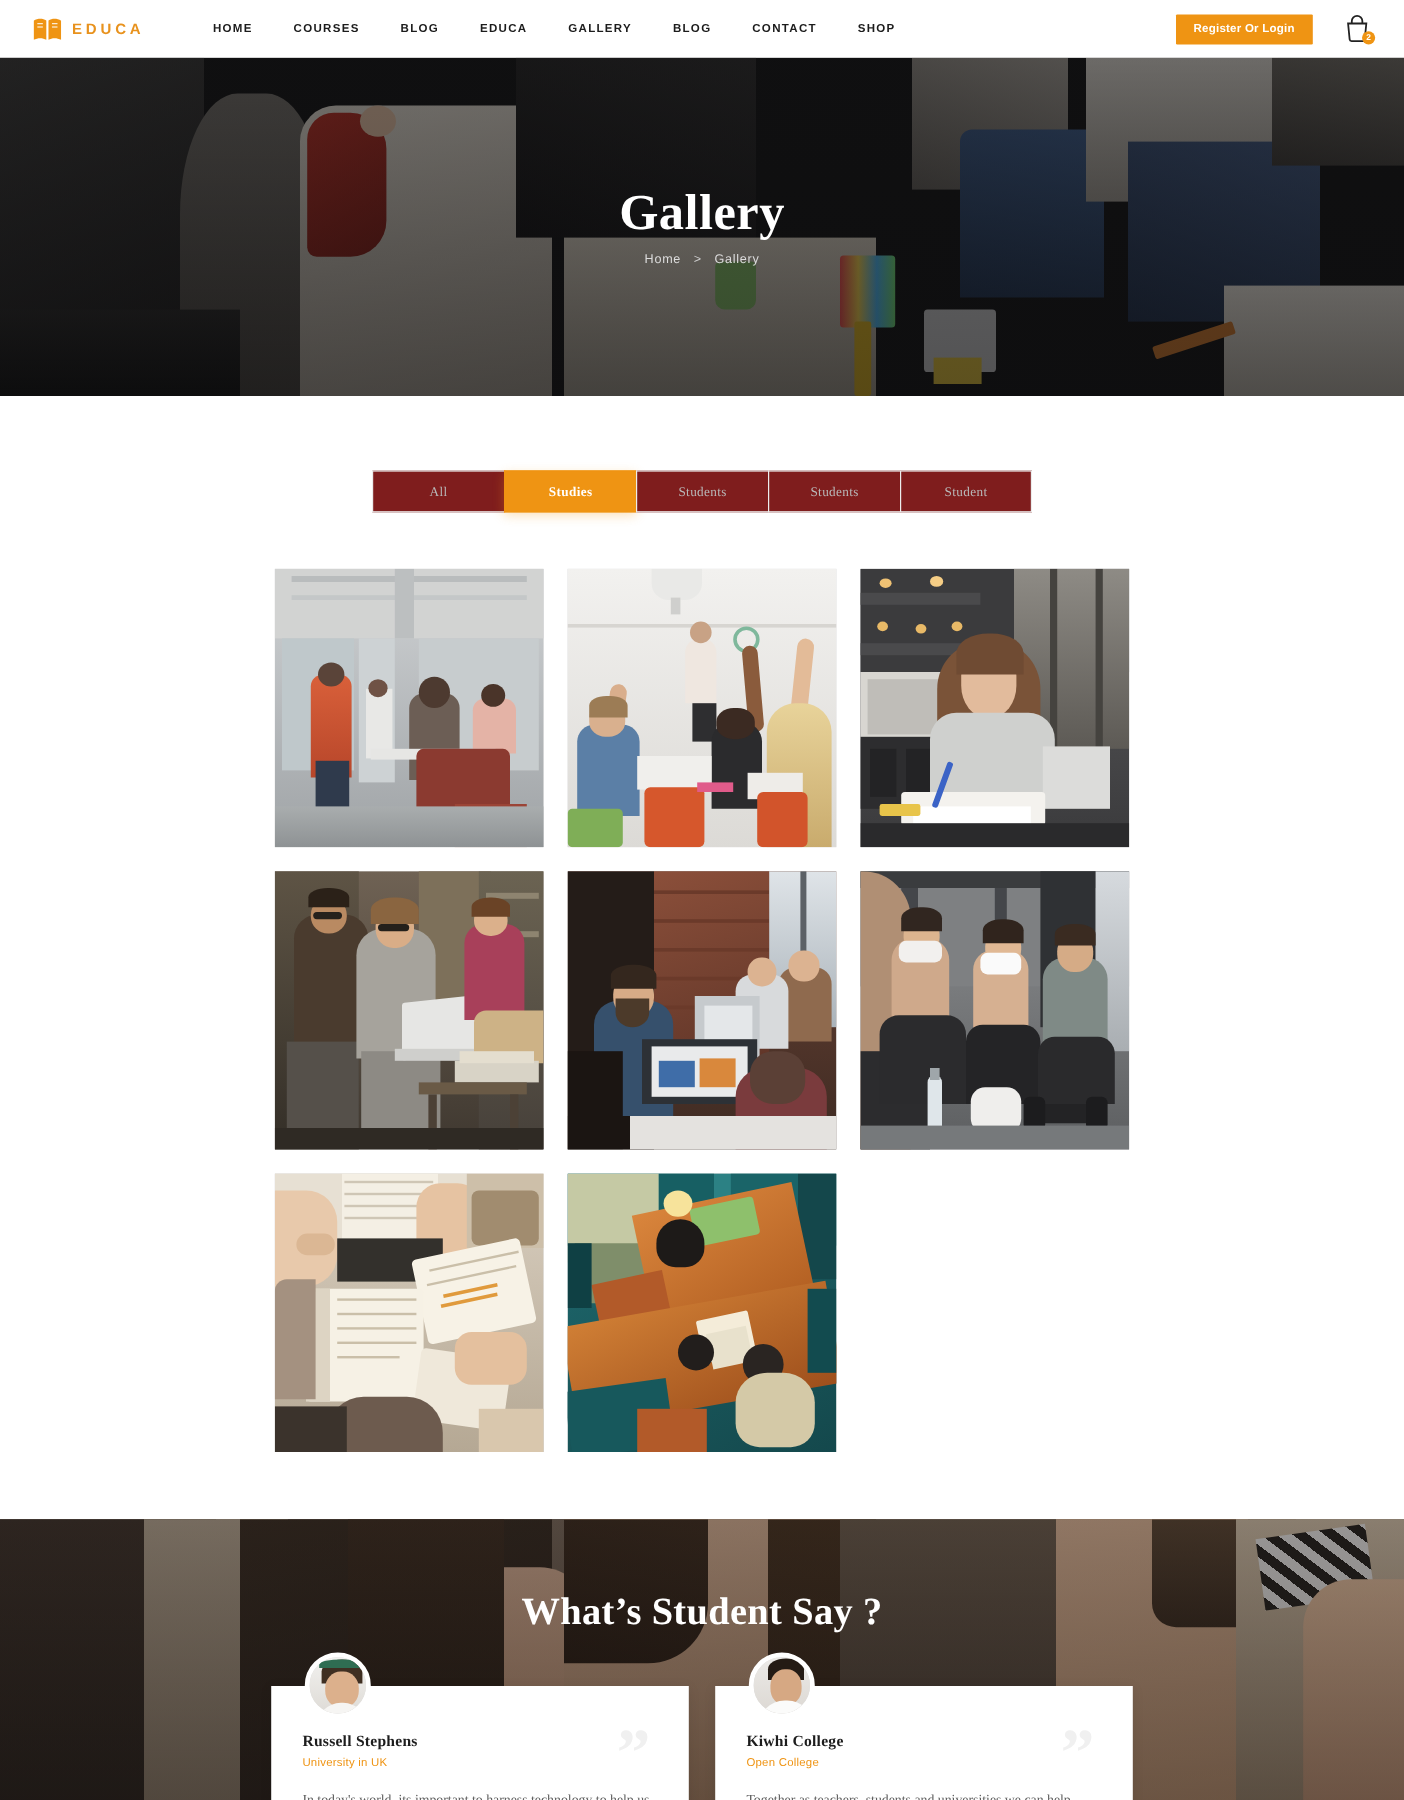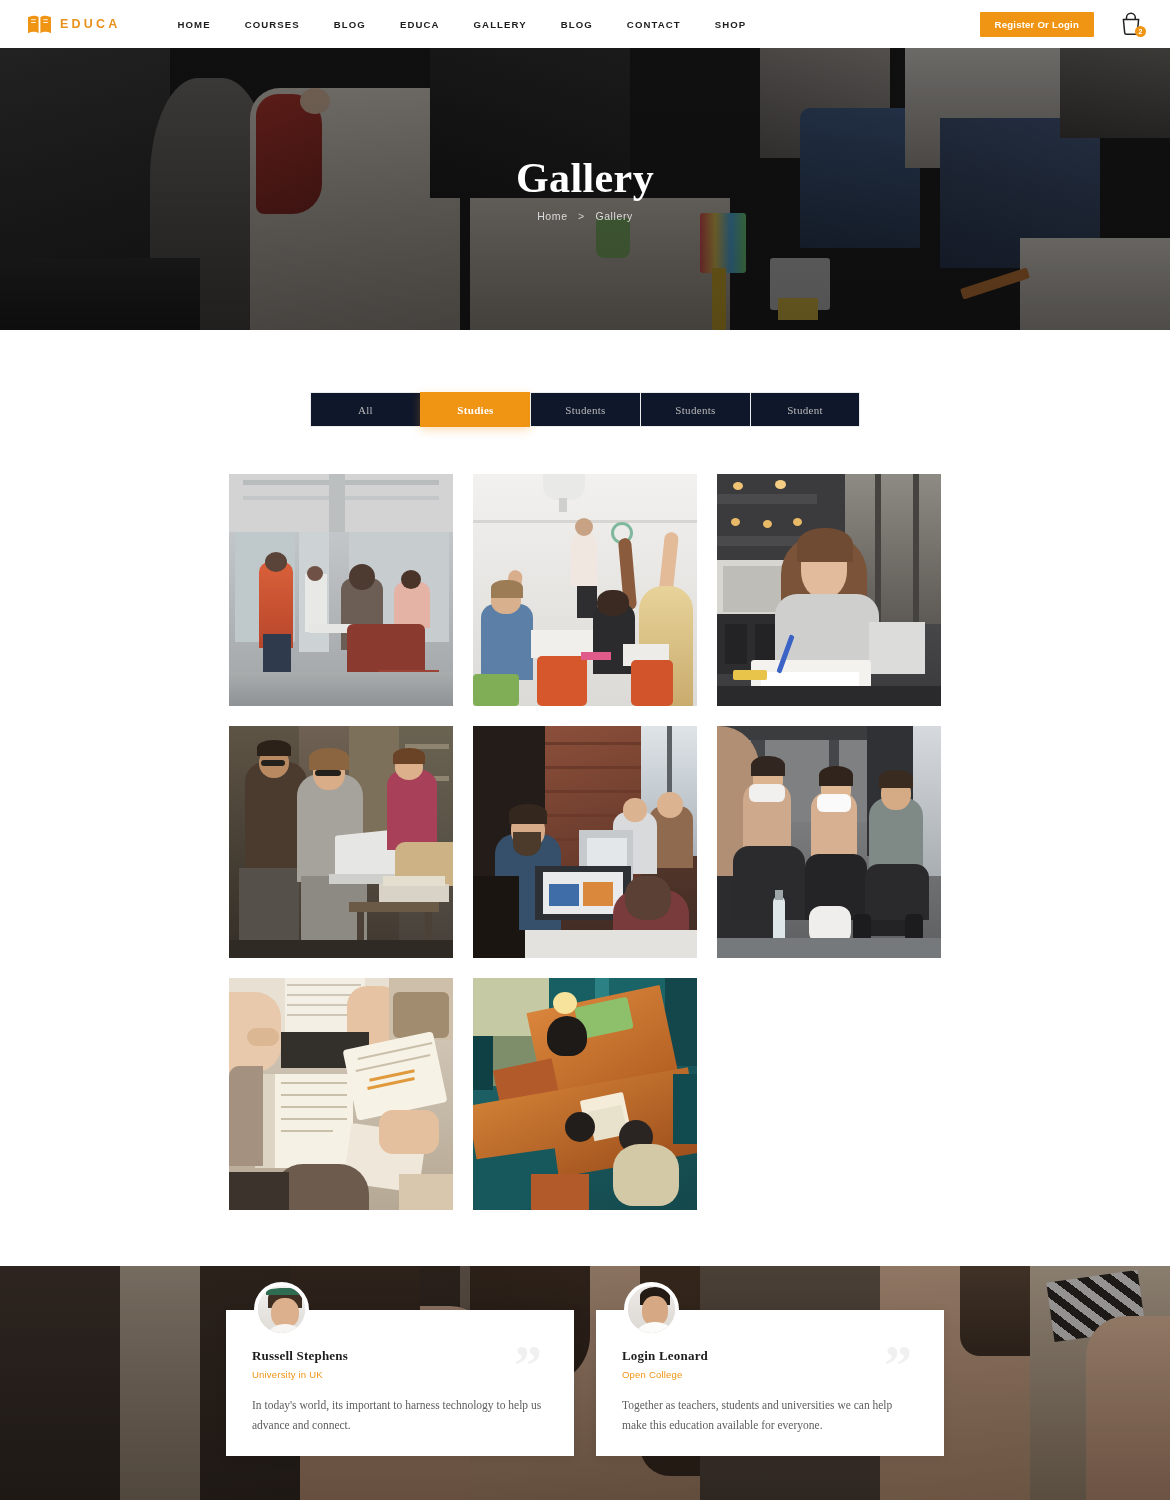--- a/index.html
+++ b/index.html
@@ -74,21 +74,21 @@
   
   .gallery-section{ padding:62px 0 56px; background:#fff; }
   .filters{
     display:flex; justify-content:center; margin-bottom:47px;
   }
   .filter-bar{ display:flex; }
   .filter-tab{
     min-width:110px; height:35px; line-height:35px;
     text-align:center;
     font-size:11px; color:#b9b9b9; letter-spacing:.3px;
-    background:#0f172a; border:1px solid #ececec; border-right:none;
+    background:#7f1d1d; border:1px solid #ececec; border-right:none;
     cursor:pointer; font-family:"Liberation Sans", sans-serif;
     font-family:"Liberation Serif", serif;
   }
   .filter-tab:last-child{ border-right:1px solid #ececec; }
   .filter-tab.active{
     background:#ef9413; color:#fff; font-weight:700;
     border-color:#ef9413; min-width:110px;
     box-shadow:0 3px 9px rgba(239,148,19,.30);
   }
 
@@ -511,20 +511,21 @@
     <div class="tphoto" style="left:700px;top:0;width:250px;height:262px;background:linear-gradient(180deg,#6c5d4e,#3a3029);"></div>
     <div class="tphoto" style="left:880px;top:0;width:160px;height:262px;background:linear-gradient(175deg,#e3bb9c,#b28a69);"></div>
     <div class="tphoto" style="left:960px;top:0;width:120px;height:90px;background:linear-gradient(180deg,#5a4532,#35271c);border-radius:0 0 40px 20px;"></div>
     <div class="tphoto" style="left:1030px;top:0;width:140px;height:262px;background:linear-gradient(180deg,#d9c8b0,#8d7a63);"></div>
     <div class="tphoto" style="left:1050px;top:10px;width:92px;height:60px;background:repeating-linear-gradient(45deg,#1e1c1a 0 8px,#efefef 8px 16px);transform:rotate(-8deg);"></div>
     <div class="tphoto" style="left:1086px;top:50px;width:84px;height:212px;background:linear-gradient(180deg,#e9c3a2,#b2866a);border-radius:40px 0 0 0;"></div>
   </div>
   <div class="test-overlay"></div>
 
   <div class="test-inner">
+    <h2 class="test-heading">What’s Student Say ?</h2>
 
     <div class="test-cards">
 
       <div class="test-card">
         <div class="test-avatar">
           <div class="av" style="inset:0;background:linear-gradient(180deg,#f2f1ef,#dedbd6);"></div>
           <div class="av" style="left:10px;top:2px;width:34px;height:20px;background:#3f2f22;border-radius:50% 50% 0 0;"></div>
           <div class="av" style="left:8px;top:2px;width:38px;height:7px;background:#2f6d52;border-radius:50% 50% 0 0;"></div>
           <div class="av" style="left:13px;top:12px;width:28px;height:30px;background:#dcb08c;border-radius:46%;"></div>
           <div class="av" style="left:6px;top:38px;width:42px;height:22px;background:#f6f5f3;border-radius:20px 20px 0 0;"></div>
@@ -536,20 +537,20 @@
       </div>
 
       <div class="test-card">
         <div class="test-avatar">
           <div class="av" style="inset:0;background:linear-gradient(180deg,#eceae7,#dcd8d3);"></div>
           <div class="av" style="left:12px;top:1px;width:30px;height:18px;background:#241b14;border-radius:50% 50% 0 0;"></div>
           <div class="av" style="left:14px;top:10px;width:26px;height:30px;background:#d6a883;border-radius:46%;"></div>
           <div class="av" style="left:4px;top:36px;width:46px;height:24px;background:#fbfbfa;border-radius:22px 22px 0 0;"></div>
         </div>
         <span class="quote-mark">”</span>
-        <div class="test-name">Login Leonard</div>
+        <div class="test-name">Kiwhi College</div>
         <div class="test-role">Open College</div>
         <p class="test-text">Together as teachers, students and universities we can help make this education available for everyone.</p>
       </div>
 
     </div>
   </div>
 </section>
 
 </body></html>

